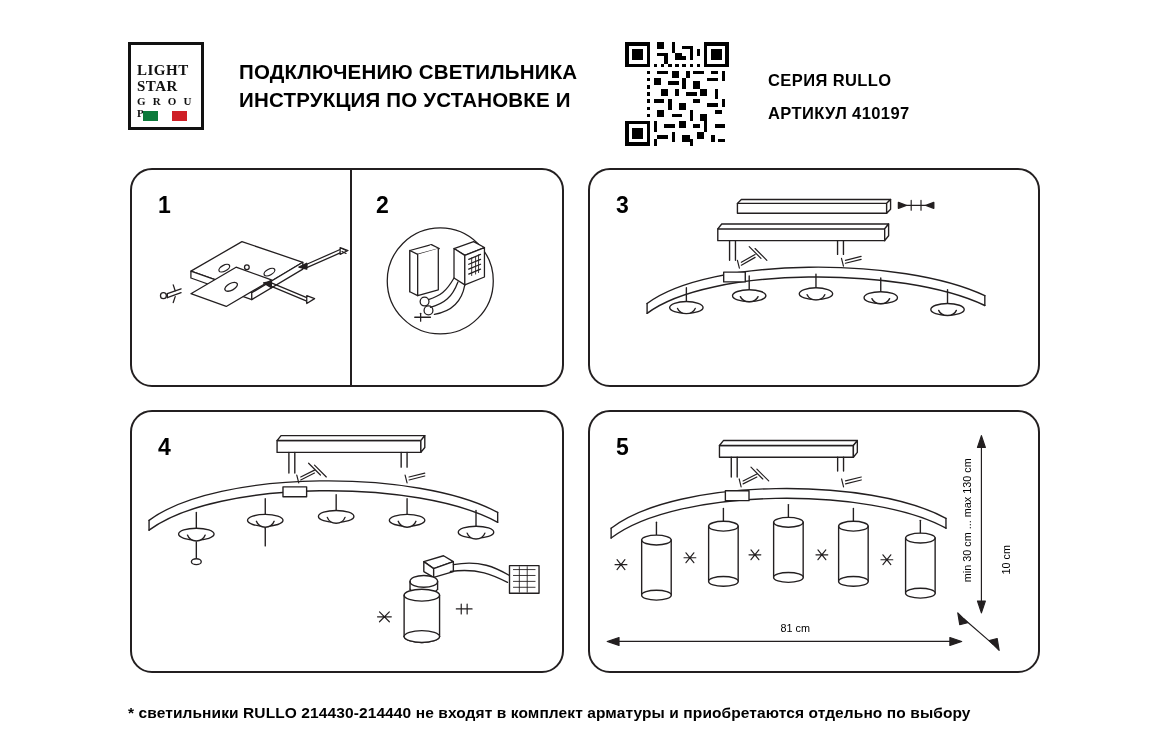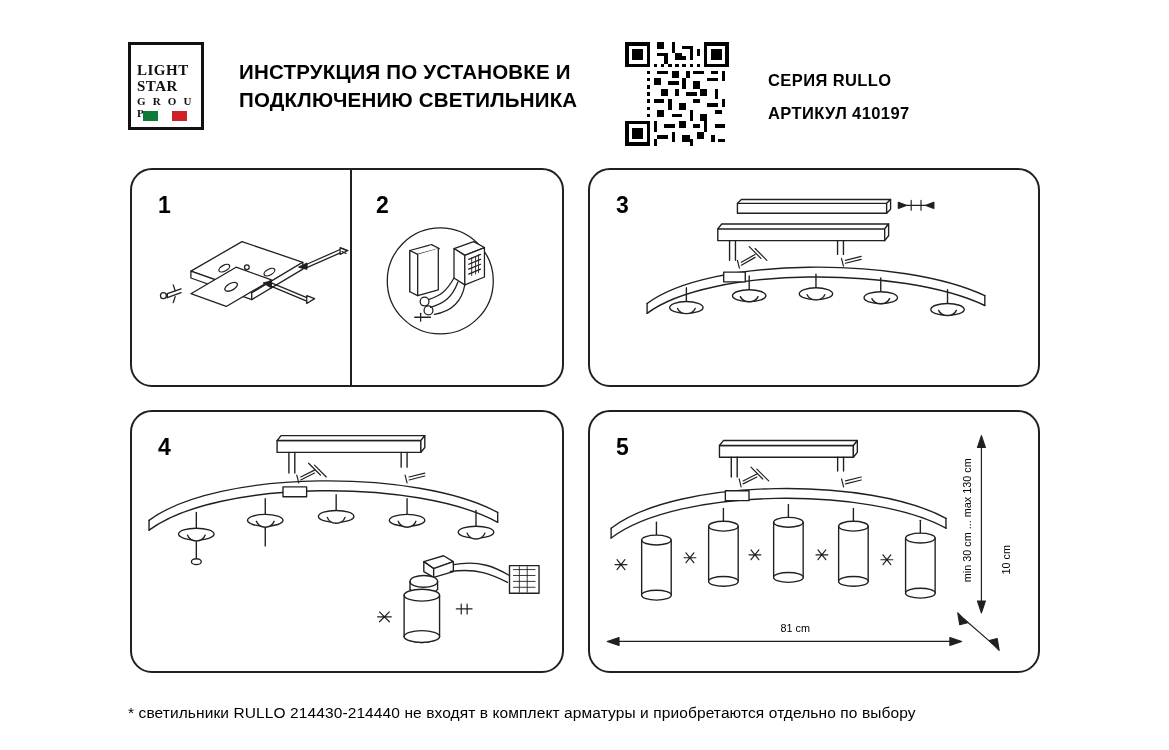--- a/index.html
+++ b/index.html
@@ -146,21 +146,21 @@
     pointer-events: none;
   }
 
   
   .footnote {
     position: absolute;
     left: 128px;
     top: 703px;
     width: 920px;
     font-size: 15.5px;
-    font-weight: 400;
+    font-weight: 700;
     line-height: 20px;
     letter-spacing: 0.1px;
     color: #000;
   }
 
   .dim-text {
     font-size: 11px;
     font-weight: 400;
   }
 </style>
@@ -178,22 +178,22 @@
         <div class="logo-line small">G R O U P</div>
       </div>
       <div class="logo-flag">
         <span class="flag-green"></span>
           <span class="flag-white"></span>
           <span class="flag-red"></span>
       </div>
     </div>
 
     <div class="title">
+      <div>ПОДКЛЮЧЕНИЮ СВЕТИЛЬНИКА</div>
       <div>ИНСТРУКЦИЯ ПО УСТАНОВКЕ И</div>
-      <div>ПОДКЛЮЧЕНИЮ СВЕТИЛЬНИКА</div>
     </div>
 
     <div class="qr">
       <svg viewBox="0 0 29 29" width="104" height="104" shape-rendering="crispEdges">
         <rect width="29" height="29" fill="#fff"></rect>
         <g fill="#000">
 
           <rect x="0" y="0" width="7" height="1"></rect>
             <rect x="0" y="6" width="7" height="1"></rect>
           <rect x="0" y="0" width="1" height="7"></rect>

